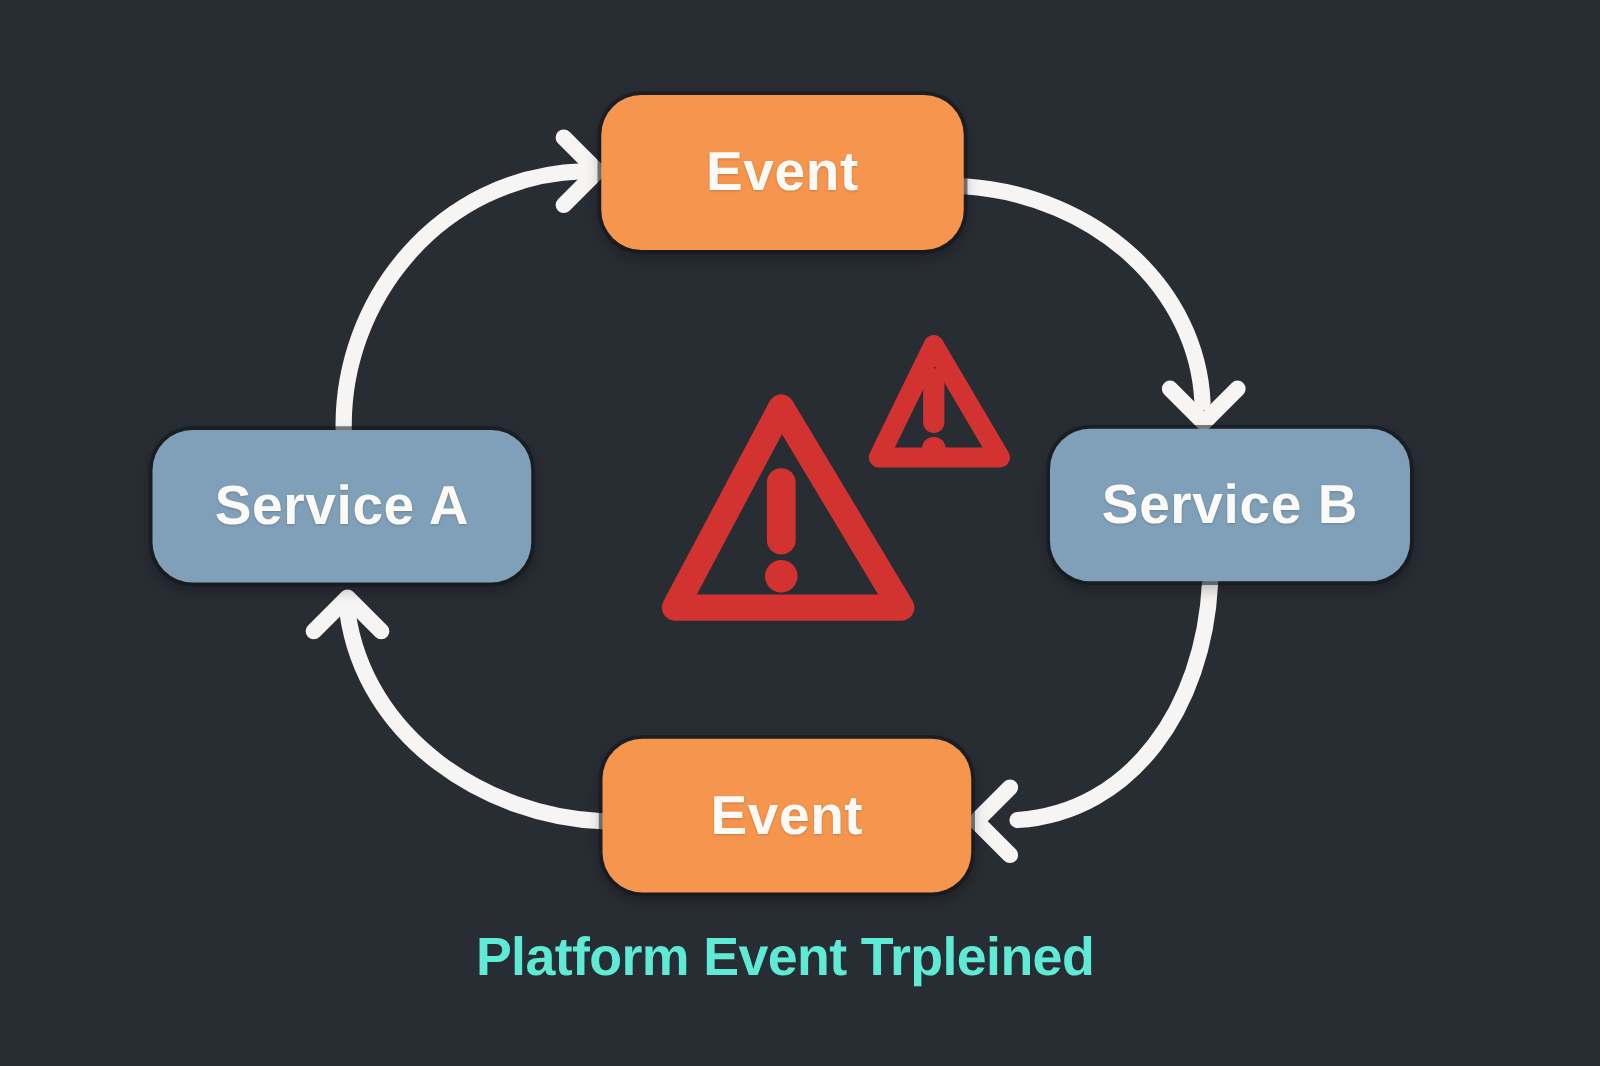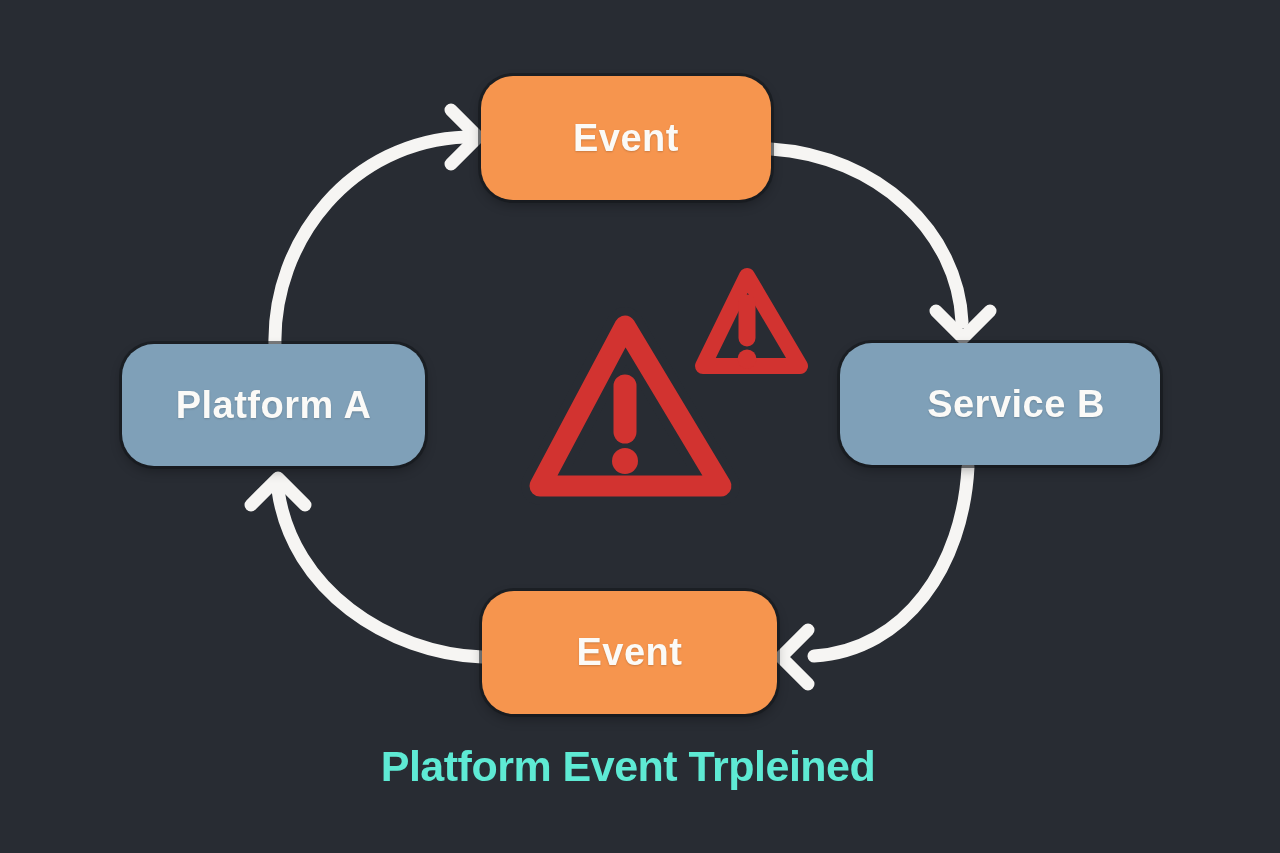--- a/index.html
+++ b/index.html
@@ -22,30 +22,30 @@
     height: 853px;
   }
   .node {
     position: absolute;
     display: flex;
     align-items: center;
     justify-content: center;
     border-radius: 32px;
     color: #fbfaf7;
     font-weight: 700;
-    font-size: 38px;
+    font-size: 44px;
     letter-spacing: 0.5px;
     box-shadow: 0 0 0 3px rgba(18,21,26,0.55), 0 5px 12px rgba(0,0,0,0.30);
     text-shadow: 0 1px 2px rgba(0,0,0,0.18);
   }
   .node--event { background: #f6954e; }
   .node--service { background: #7fa0b8; }
   .node--event-top    { left: 481px; top: 76px;  width: 290px; height: 124px; }
   .node--service-a    { left: 122px; top: 344px; width: 303px; height: 122px; }
-  .node--service-b    { left: 840px; top: 343px; width: 288px; height: 122px; padding-left: 32px; }
+  .node--service-b    { left: 840px; top: 343px; width: 288px; height: 122px; }
   .node--event-bottom { left: 482px; top: 591px; width: 295px; height: 123px; }
   .caption {
     position: absolute;
     left: 0;
     top: 742px;
     width: 1256px;
     text-align: center;
     color: #5eead4;
     font-weight: 700;
     font-size: 43px;
@@ -94,21 +94,21 @@
       <line x1="625" y1="386" x2="625" y2="432" stroke="#d23330" stroke-width="23" stroke-linecap="round"></line>
       <circle cx="625" cy="461" r="13" fill="#d23330"></circle>
     </g>
   </svg>
 
   <div class="node node--event node--event-top">
     <span>Event</span>
   </div>
 
   <div class="node node--service node--service-a">
-    <span>Platform A</span>
+    <span>Service A</span>
   </div>
 
   <div class="node node--service node--service-b">
     <span>Service B</span>
   </div>
 
   <div class="node node--event node--event-bottom">
     <span>Event</span>
   </div>
 

